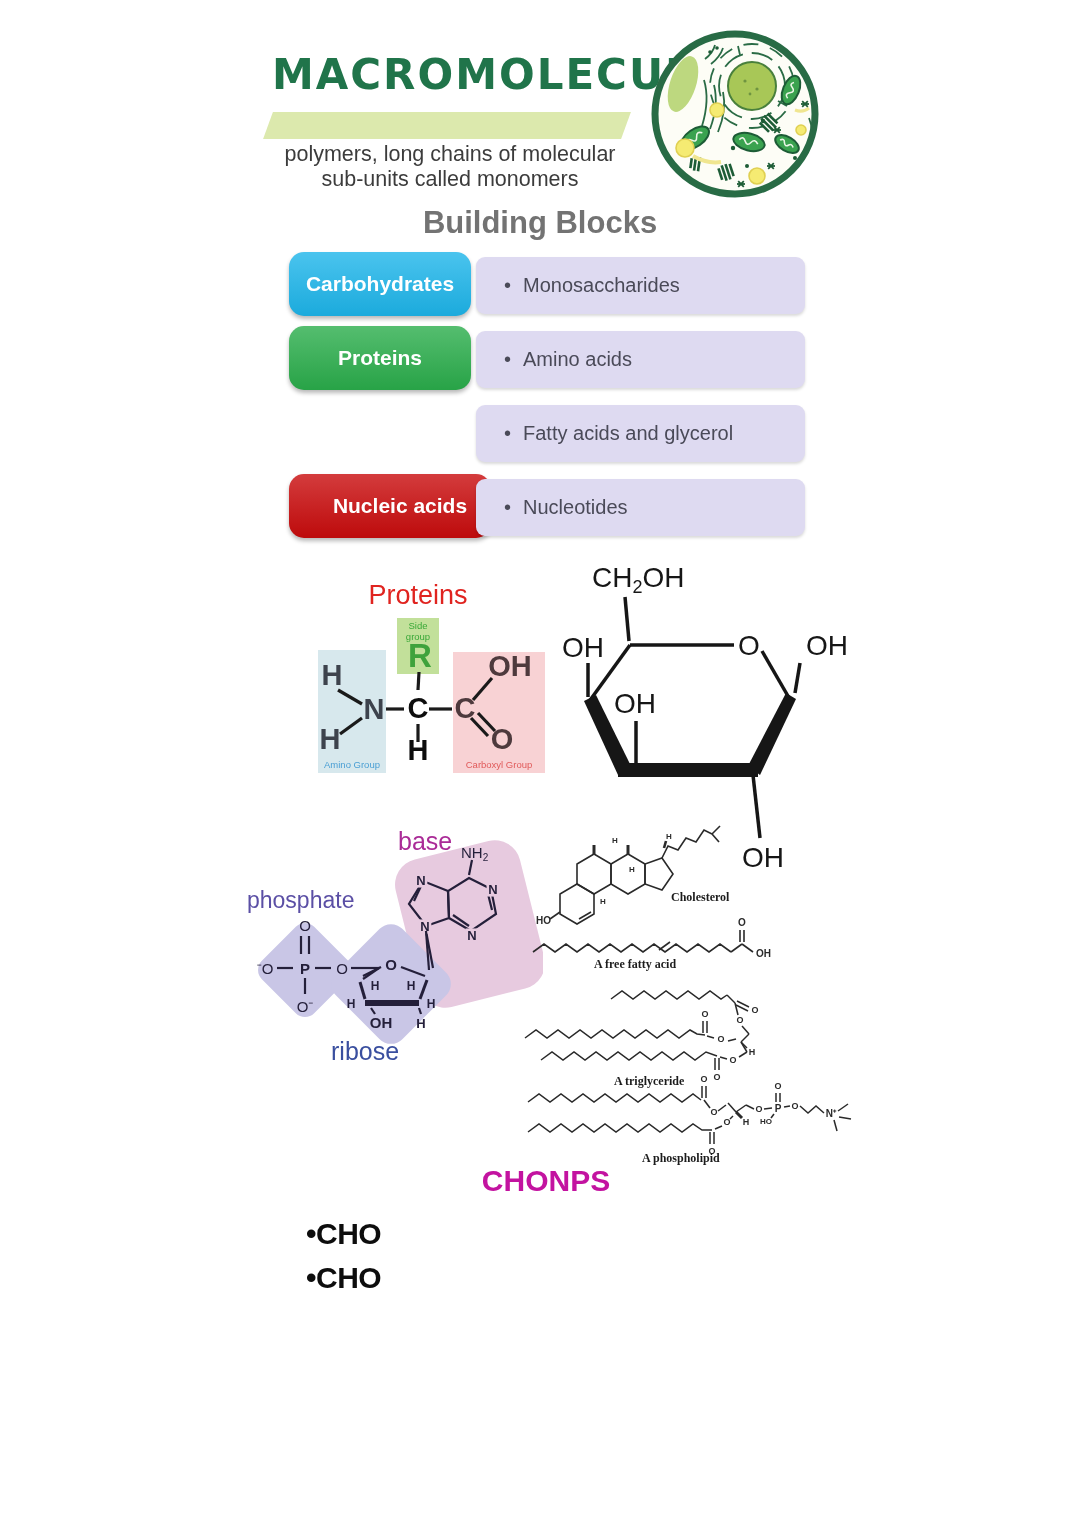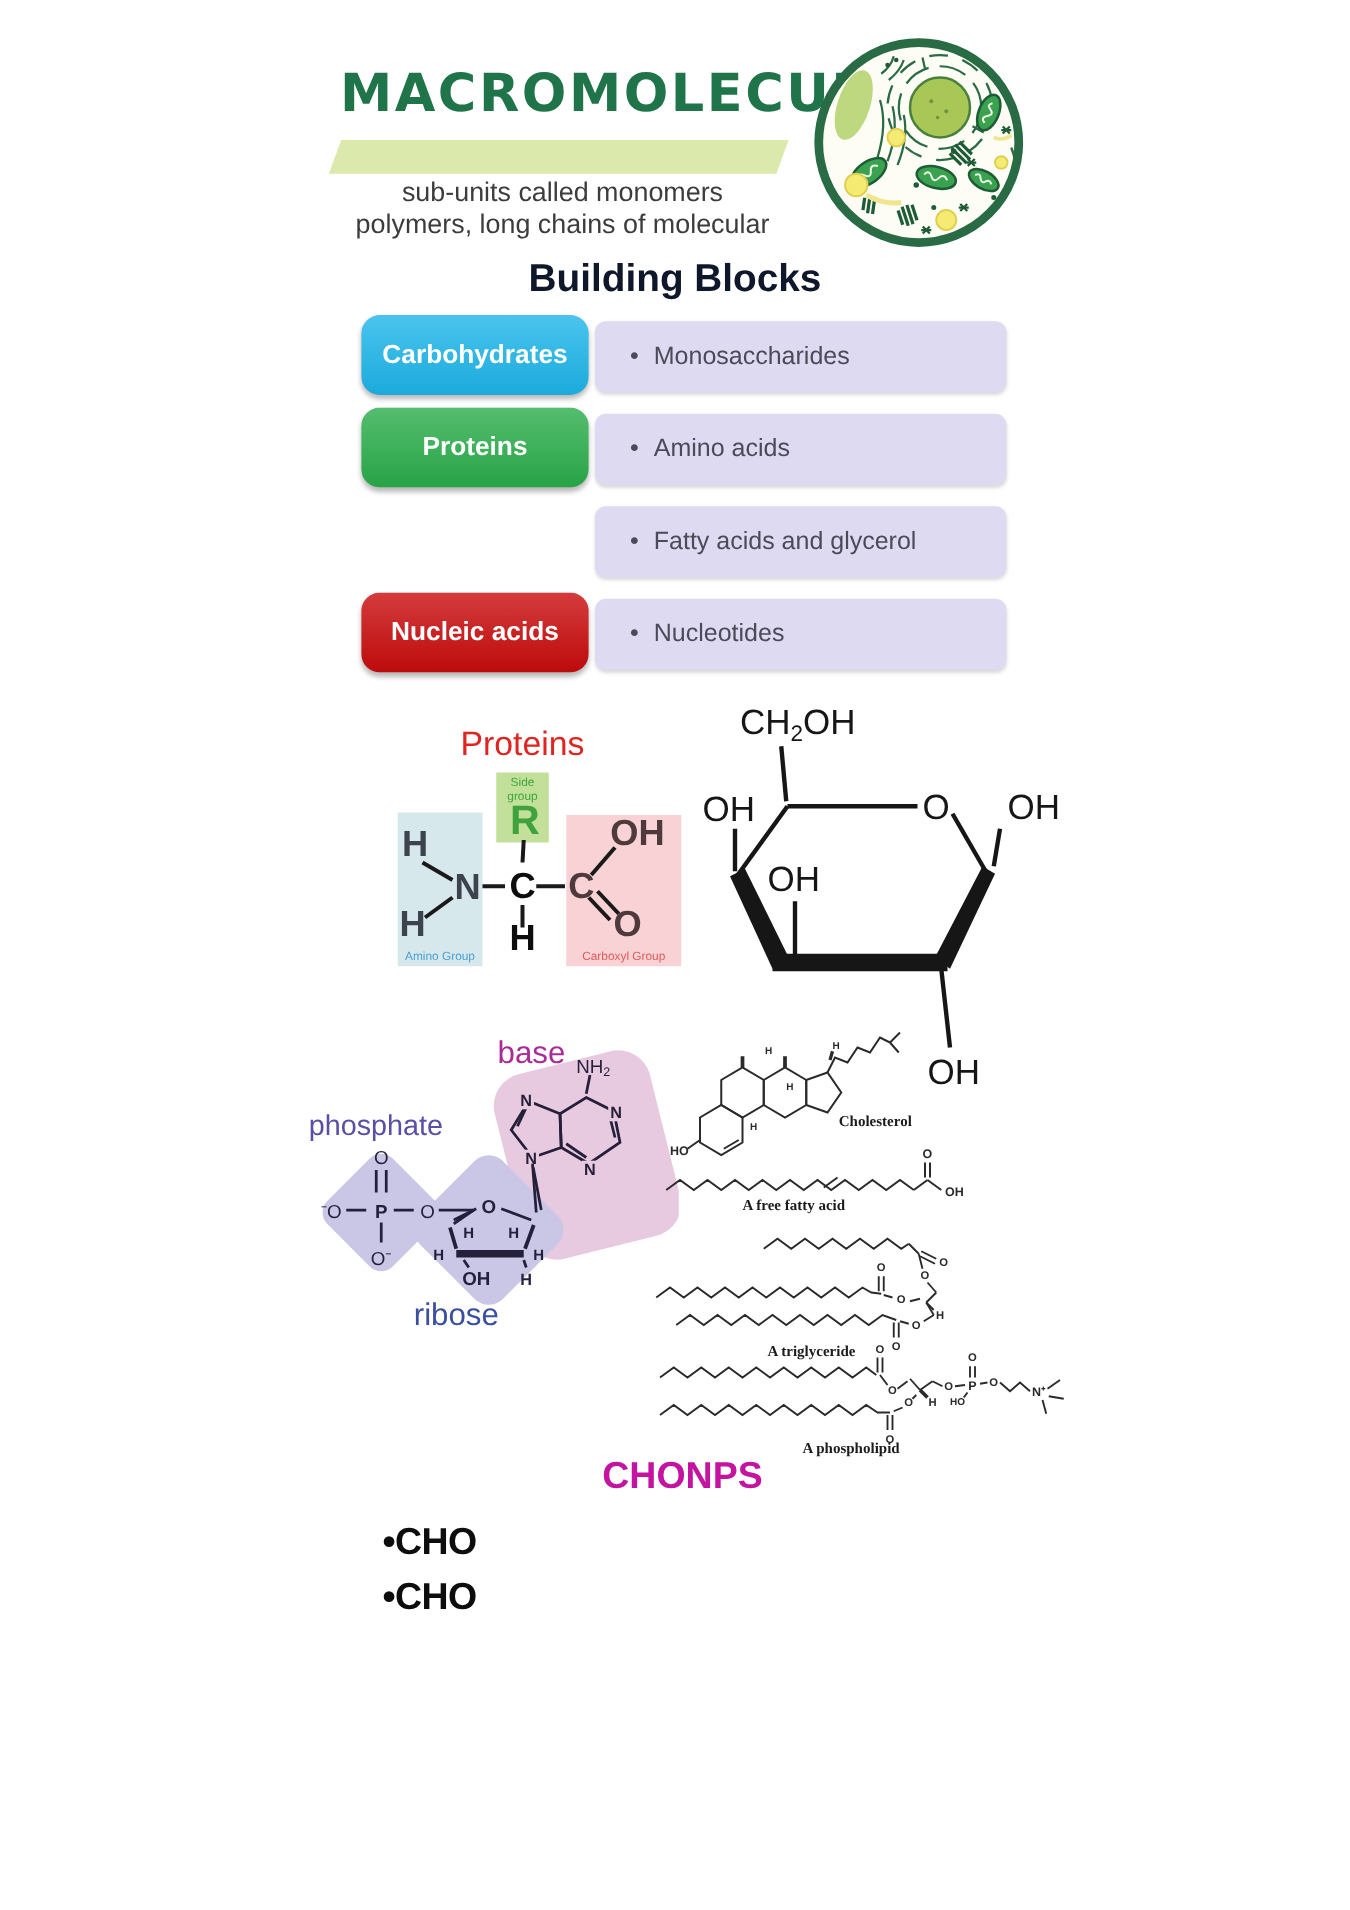--- a/index.html
+++ b/index.html
@@ -10,33 +10,33 @@
   
   .title{left:272px;top:50px;font-family:"DejaVu Sans","Liberation Sans",sans-serif;
          font-weight:bold;font-size:42px;letter-spacing:2px;color:#20744a;}
   .underline-bar{left:268px;top:112px;width:358px;height:27px;background:#dce9ad;
          transform:skewX(-20deg);}
   .subtitle{left:240px;top:142px;width:420px;text-align:center;font-size:21.5px;
          color:#3c3c3c;font-weight:500;line-height:1.18;}
 
   
   .bb-heading{left:0;top:205px;width:1080px;text-align:center;font-size:31px;
-         font-weight:700;color:#0f172a;}
+         font-weight:700;color:#737373;}
   .bb-row{left:289px;width:516px;height:66px;}
   .bb-left{position:absolute;left:0;top:0;width:182px;height:64px;border-radius:15px;
          display:flex;align-items:center;justify-content:center;color:#fff;
          font-size:21px;font-weight:700;box-shadow:0 3px 4px rgba(0,0,0,.28);
          background-image:linear-gradient(180deg,rgba(255,255,255,.20),rgba(0,0,0,.06));}
   .bb-right{position:absolute;left:187px;top:5px;width:329px;height:57px;border-radius:9px;
          background:#dedaf1;display:flex;align-items:center;color:#4a4a58;font-size:20px;
          padding-left:28px;box-sizing:border-box;box-shadow:0 2px 3px rgba(0,0,0,.15);gap:12px;}
   .c-carb{background-color:#1db5ea;}
   .c-prot{background-color:#2aad4b;}
   .c-lip{background-color:#ffd84f;}
-  .c-nuc{background-color:#c90b0c;}
+  .c-nuc{background-color:#c90b0c;padding-left:20px;}
 
   
   .proteins-title{left:318px;top:580px;width:200px;text-align:center;font-size:27px;
          color:#e02420;}
   .chonps-heading{left:0;top:1164px;width:1092px;text-align:center;font-size:30px;
          font-weight:bold;color:#c313a0;letter-spacing:0px;}
 
   
   .chonps-list{left:306px;top:1212px;width:480px;}
   .chonps-row{display:flex;height:44px;align-items:center;font-size:30px;font-weight:bold;
@@ -46,22 +46,22 @@
   .seriflabel{font-family:"Liberation Serif",serif;font-weight:bold;}
 </style>
 </head>
 <body>
 
 <div class="page">
 
   <div class="abs title">MACROMOLECULES</div>
   <div class="abs underline-bar"></div>
   <div class="abs subtitle">
+    <div>polymers, long chains of molecular</div>
     <div>sub-units called monomers</div>
-    <div>polymers, long chains of molecular</div>
   </div>
 
   <svg class="abs" style="left:645px;top:26px;" width="184" height="178" viewBox="0 0 184 178">
     <circle cx="90" cy="88" r="80" fill="#fdfdf6" stroke="#286b45" stroke-width="7"></circle>
 
     <ellipse cx="38" cy="58" rx="13" ry="29" fill="#bdd87f" transform="rotate(18 38 58)"></ellipse>
 
     <g>
       <circle cx="107" cy="60" r="24" fill="#a8c757" stroke="#49803c" stroke-width="2"></circle>
       <circle cx="100" cy="55" r="1.6" fill="#6f9440"></circle>

